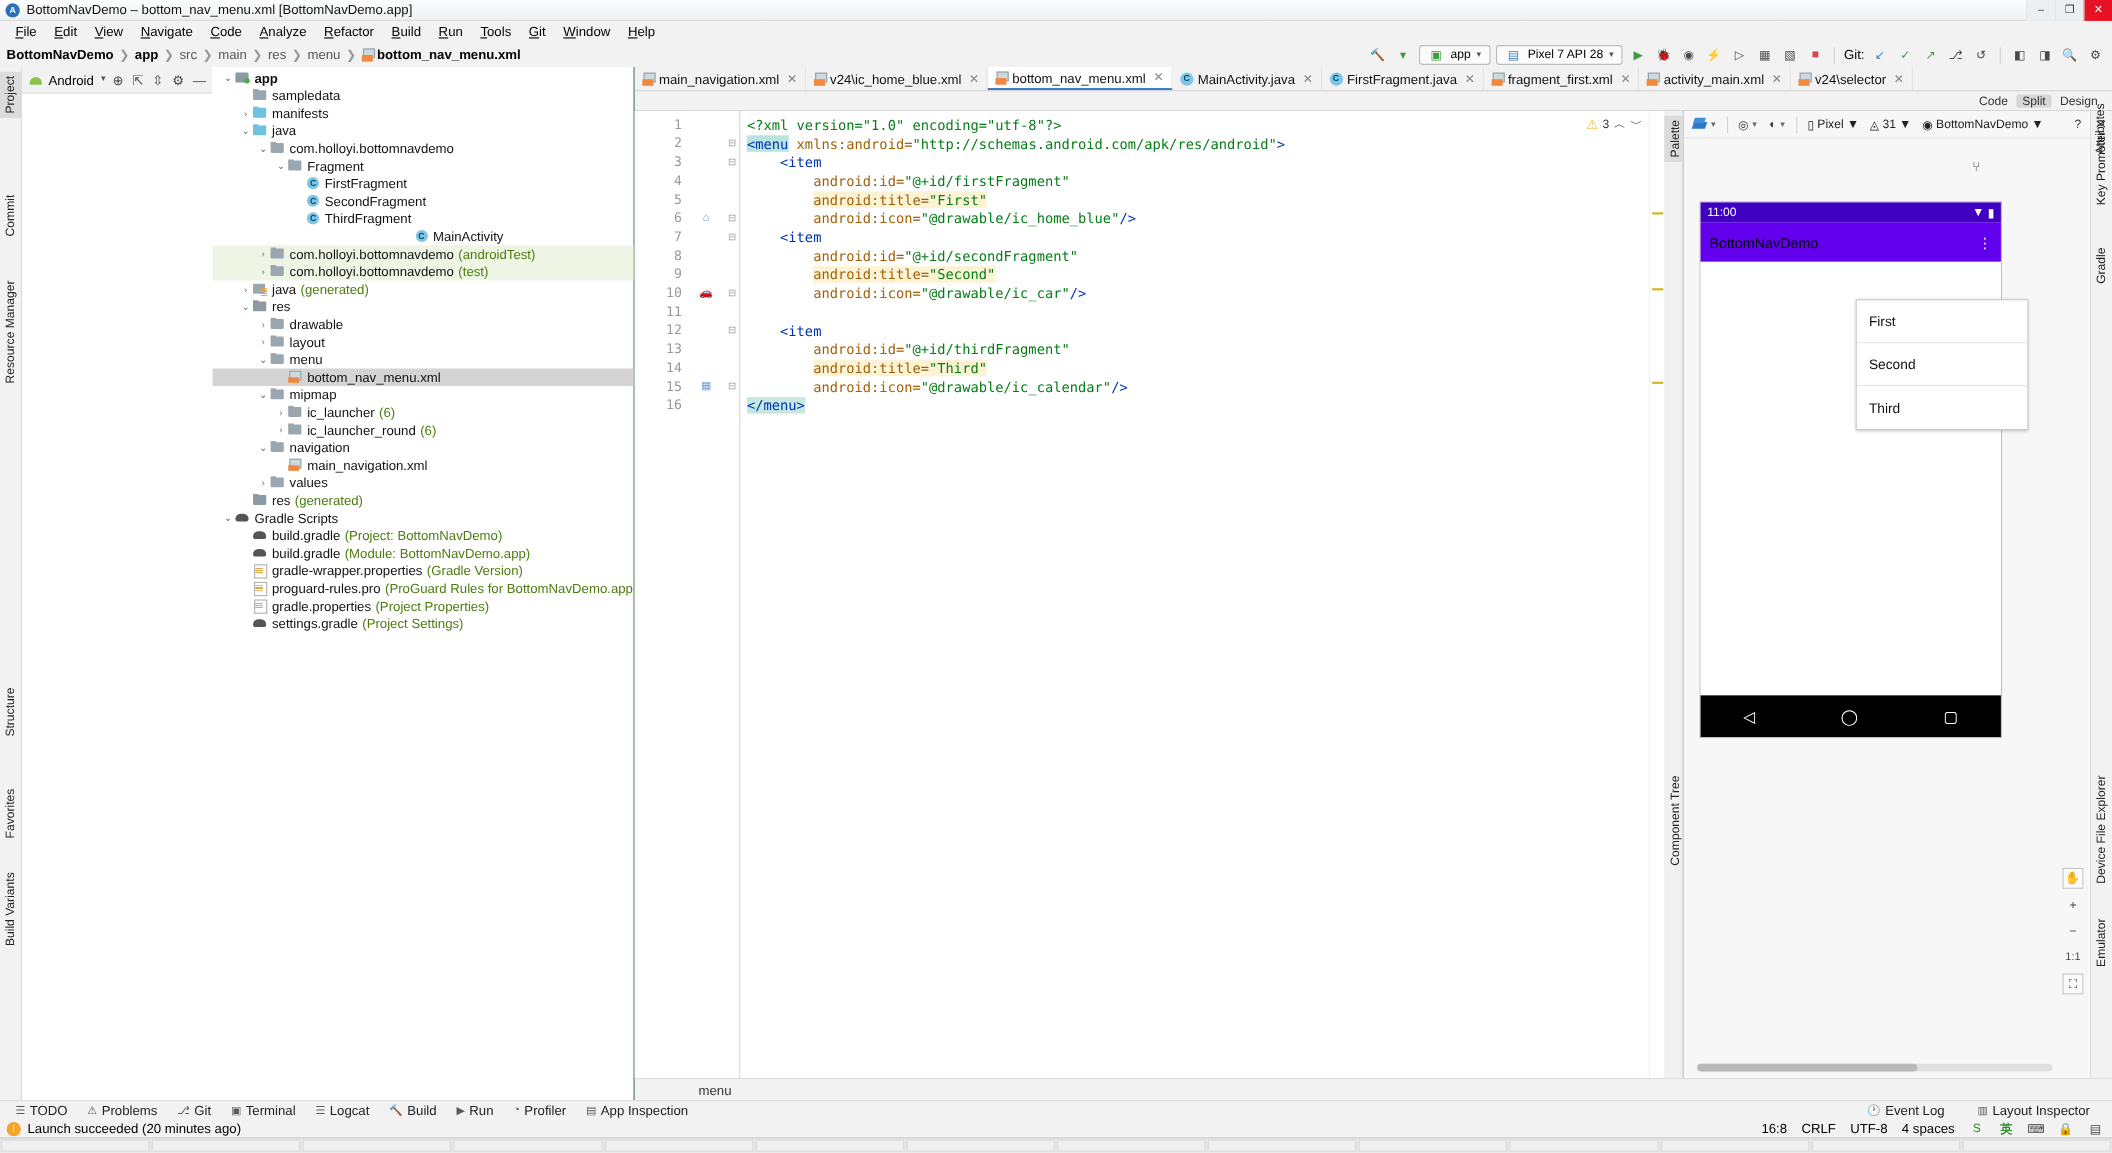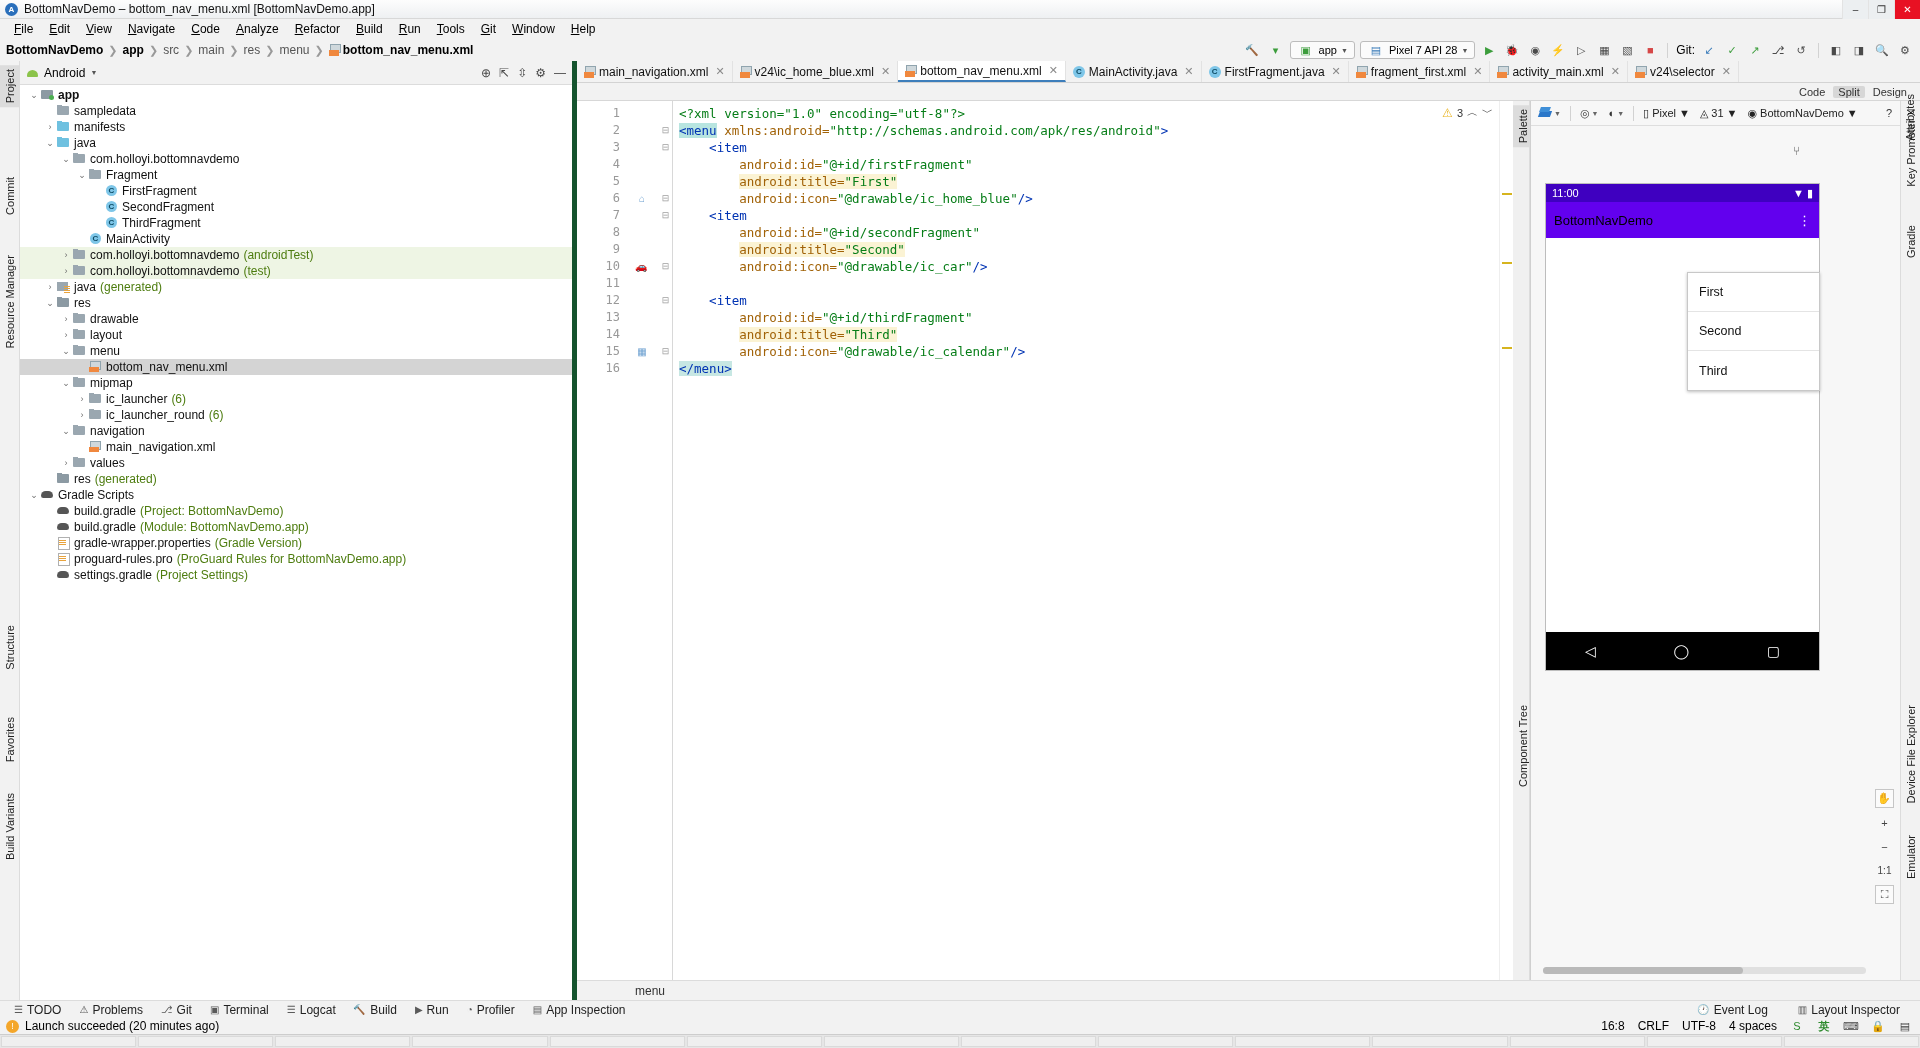--- a/index.html
+++ b/index.html
@@ -97,22 +97,22 @@
     position: absolute; left: 0; width: 20px;
     writing-mode: vertical-rl; text-orientation: mixed;
     transform: rotate(180deg);
     font-size: 11px; color: #222; white-space: nowrap;
     display: flex; align-items: center; gap: 4px; padding: 4px 0;
   }
   .vlabel.sel { background: #dcdcdc; }
 
   
   .project-panel {
-    width: 557px; background: #fff; border-right: 5px solid #14532d;
-    display: flex; flex-direction: column; flex: none;
+    width: 557px; background: #fff; border-right: 1px solid #14532d;
+    display: flex; flex-direction: row; flex: none;
   }
   .pp-head {
     height: 24px; background: #f2f2f2; border-bottom: 1px solid #dcdcdc;
     display: flex; align-items: center; padding: 0 6px; font-size: 12px; gap: 5px;
   }
   .pp-head .droid {
     width: 13px; height: 10px; position: relative; display: inline-block;
   }
   .droid:before {
     content:""; position:absolute; left:1px; top:2px; width:11px; height:7px;
@@ -292,21 +292,21 @@
     padding: 0 8px; font-size: 13px;
   }
   .ph-appbar .ovf { margin-left: auto; font-size: 13px; color: #fff; letter-spacing: 0; }
   .ph-content { flex: 1; background: #fff; position: relative; }
   .ph-navbar {
     height: 38px; background: #000; display: flex; align-items: center;
     justify-content: space-around; color: #fff; font-size: 13px;
   }
   .ph-navbar .nb { font-size: 14px; }
   .ovf-menu {
-    position: absolute; left: 141px; top: 34px; width: 133px; background: #fff;
+    position: absolute; left: 141px; top: 34px; width: 157px; background: #fff;
     border: 1px solid #c8c8c8; box-shadow: 0 1px 3px rgba(0,0,0,.25);
   }
   .ovf-item {
     height: 39px; display: flex; align-items: center; padding-left: 11px;
     font-size: 12.5px; color: #111; border-bottom: 1px solid #e4e4e4;
   }
   .ovf-item:last-child { border-bottom: none; }
 
   .dp-side-tools {
     position: absolute; right: 6px; bottom: 76px; display: flex; flex-direction: column;
@@ -516,21 +516,21 @@
           <div class="node" style="padding-left: 72px;">
             <span class="arrow"></span>
             <span class="ficon cls"></span>
             <span class="nlabel">SecondFragment</span>
           </div>
           <div class="node" style="padding-left: 72px;">
             <span class="arrow"></span>
             <span class="ficon cls"></span>
             <span class="nlabel">ThirdFragment</span>
           </div>
-          <div class="node" style="padding-left: 56px;">
+          <div class="node" style="padding-left: 56px; justify-content: center;">
             <span class="arrow"></span>
             <span class="ficon cls"></span>
             <span class="nlabel">MainActivity</span>
           </div>
           <div class="node test" style="padding-left: 40px;">
             <span class="arrow">›</span>
             <span class="ficon folder"></span>
             <span class="nlabel">com.holloyi.bottomnavdemo</span>
             <span class="nsuffix">(androidTest)</span>
           </div>
@@ -630,20 +630,26 @@
             <span class="arrow"></span>
             <span class="ficon props"></span>
             <span class="nlabel">gradle-wrapper.properties</span>
             <span class="nsuffix">(Gradle Version)</span>
           </div>
           <div class="node" style="padding-left: 24px;">
             <span class="arrow"></span>
             <span class="ficon props"></span>
             <span class="nlabel">proguard-rules.pro</span>
             <span class="nsuffix">(ProGuard Rules for BottomNavDemo.app)</span>
+          </div>
+          <div class="node" style="padding-left: 24px;">
+            <span class="arrow"></span>
+            <span class="ficon props"></span>
+            <span class="nlabel">gradle.properties</span>
+            <span class="nsuffix">(Project Properties)</span>
           </div>
           <div class="node" style="padding-left: 24px;">
             <span class="arrow"></span>
             <span class="ficon gradle"></span>
             <span class="nlabel">settings.gradle</span>
             <span class="nsuffix">(Project Settings)</span>
           </div>
         </div>
     </div>
 

